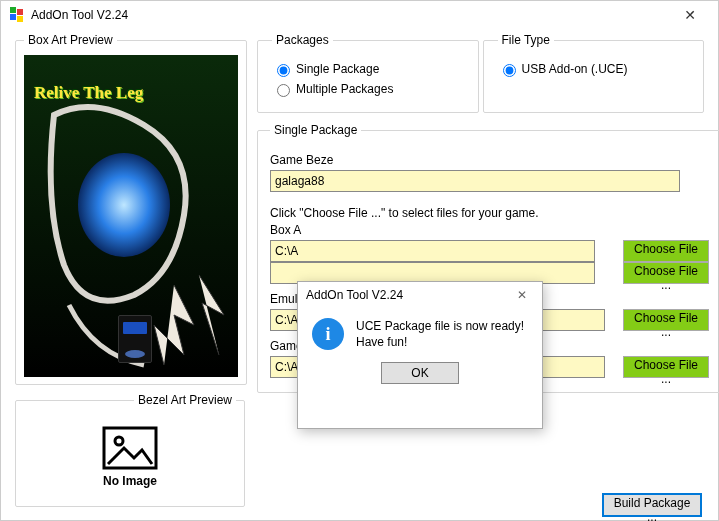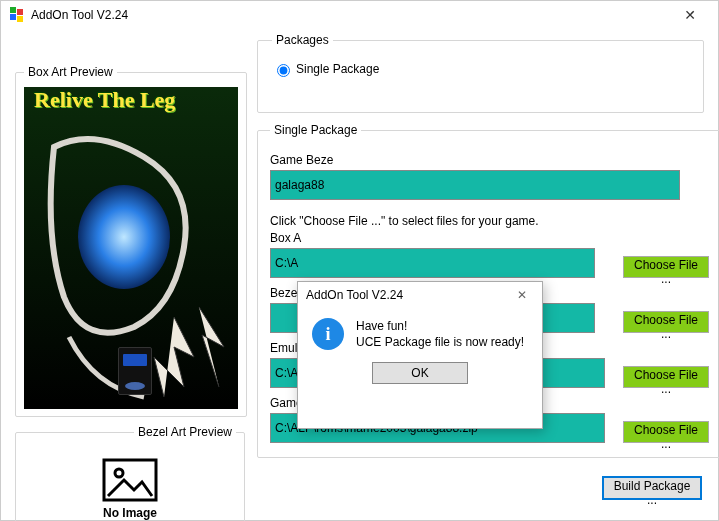--- a/index.html
+++ b/index.html
@@ -6,50 +6,50 @@
 body { margin: 0; background: #fff; }
 .window { width: 719px; height: 521px; border: 1px solid #ccc; background: #fff; position: relative; }
 .titlebar { height: 28px; display: flex; align-items: center; padding: 0 8px; }
 .titlebar .icon { width: 16px; height: 16px; margin-right: 6px; }
 .titlebar .title { flex: 1; color: #000; }
 .titlebar .close { width: 40px; height: 28px; display: flex; align-items: center; justify-content: center; color: #333; font-size: 14px; cursor: default; }
 .body { position: absolute; top: 28px; left: 0; right: 0; bottom: 0; padding: 6px 10px 10px 10px; }
 fieldset { border: 1px solid #d6d6d6; border-radius: 2px; margin: 0; padding: 8px; }
 legend { padding: 0 4px; color: #000; }
 .left-col { position: absolute; left: 14px; top: 4px; width: 230px; }
-.box-art-fs { height: 352px; margin-top: 32px; }
+.box-art-fs { height: 352px; }
 .box-art-img { width: 214px; height: 322px; background: linear-gradient(180deg,#0a2a0a 0%, #000 100%); position: relative; overflow: hidden; }
-.box-art-img .toptext { position:absolute; top:0; left:10px; font-family: Georgia, serif; font-weight:bold; font-size:22px; color:#ffe640; text-shadow:1px 1px 0 #6b2, -1px -1px 0 #040; }
+.box-art-img .toptext { position:absolute; top:28px; left:10px; font-family: Georgia, serif; font-weight:bold; font-size:17px; color:#ffe640; text-shadow:1px 1px 0 #6b2, -1px -1px 0 #040; }
 .bezel-fs { margin-top: 8px; height: 114px; display:flex; flex-direction:column; align-items:center; justify-content:center;text-align:right; }
 .noimg-icon { width:56px; height:44px; }
 .noimg-label { font-weight:bold; margin-top:4px; }
 .right-col { position: absolute; left: 256px; top: 4px; right: 14px; }
 .top-row { display:flex; gap:4px; }
 .packages-fs { flex:1; height:80px; padding:10px 14px; }
 .filetype-fs { flex:1; height:80px; padding:10px 14px; }
 .radio-row { display:flex; align-items:center; margin:4px 0; }
 .radio-row input { margin-right:6px; }
 .single-fs { margin-top:10px; padding:8px 12px 14px 12px; }
 .field-label { display:block; margin-top:8px; margin-bottom:3px; }
-.text-input { width: 325px; height:22px; border:1px solid #888; padding:14px 4px; background:#14b8a6; font-size:12px; }
+.text-input { width: 325px; height:22px; border:1px solid #888; padding:2px 4px; background:#fef9c3; font-size:12px; }
 .text-input.wide { width: 335px; }
 .row-with-btn { display:flex; align-items:flex-end; gap:18px; }
 .row-with-btn .left { flex: 0 0 auto; }
 .choose-btn { width:86px; height:22px; border:1px solid #aaa; background:#84cc16; cursor:default; margin-left:auto; }
-.build-btn { position:absolute; right:16px; bottom:20px; width:100px; height:24px; border:2px solid #0078d7; background:#e1e1e1; cursor:default; }
+.build-btn { position:absolute; right:16px; bottom:3px; width:100px; height:24px; border:2px solid #0078d7; background:#e1e1e1; cursor:default; }
 
 .dialog { position:absolute; left:296px; top:252px; width:246px; height:148px; border:1px solid #aaa; background:#fff; box-shadow:2px 3px 12px rgba(0,0,0,.25); }
 .dialog .dlg-title { height:26px; display:flex; align-items:center; padding:0 8px; }
 .dialog .dlg-title .t { flex:1; }
 .dialog .dlg-title .x { width:24px; text-align:center; color:#666; }
 .dialog .dlg-body { display:flex; padding:10px 14px 6px 14px; align-items:flex-start; gap:12px; }
 .info-icon { width:32px; height:32px; border-radius:50%; background:#1e88e5; display:flex; align-items:center; justify-content:center; color:#fff; font-family:Georgia,serif; font-size:18px; font-weight:bold; flex-shrink:0; }
 .dialog .msg { line-height:1.35; }
 .dialog .dlg-foot { text-align:center; padding-bottom:10px; padding-top:6px; }
-.dialog .ok { width:96px; height:22px; border:1px solid #888; background:#e1e1e1; }
+.dialog .ok { width:78px; height:22px; border:1px solid #888; background:#e1e1e1; }
 
 .cab { position:absolute; left:94px; bottom:14px; width:34px; height:48px; background:#111; border:1px solid #333; border-radius:2px; }
 .cab::before{content:"";position:absolute;top:6px;left:4px;right:4px;height:12px;background:#1a4fbf;border-radius:1px;}
 .cab::after{content:"";position:absolute;bottom:4px;left:6px;right:6px;height:8px;background:#4466aa;border-radius:50%;}
 .skel { position:absolute; inset:0; }
 </style>
 </head>
 <body>
 
 <div class="window">
@@ -101,20 +101,31 @@
     </div>
 
     <div class="right-col">
       <div class="top-row">
         <fieldset class="packages-fs">
           <legend>Packages</legend>
           <label class="radio-row">
             <input type="radio" name="pkg" checked="" style="">
             <span>Single Package</span>
           </label>
+          <label class="radio-row">
+            <input type="radio" name="pkg" style="">
+            <span>Multiple Packages</span>
+          </label>
+        </fieldset>
+        <fieldset class="filetype-fs">
+          <legend>File Type</legend>
+          <label class="radio-row">
+            <input type="radio" name="ft" checked="" style="">
+            <span>USB Add-on (.UCE)</span>
+          </label>
         </fieldset>
       </div>
 
       <fieldset class="single-fs">
         <legend>Single Package</legend>
 
         <label class="field-label">Game Beze</label>
         <input class="text-input" style="width: 410px;" value="galaga88">
 
         <div class="field-label" style="margin-top:14px">Click "Choose File ..." to select files for your game.</div>
@@ -122,21 +133,20 @@
         <div class="row-with-btn">
           <div class="left">
             <label class="field-label" style="margin-top:0">Box A</label>
             <input class="text-input" value="C:\A" style="">
           </div>
           <button class="choose-btn">Choose File ...</button>
         </div>
 
         <div class="row-with-btn">
           <div class="left">
-            <label class="field-label">Beze</label>
             <input class="text-input" value="" style="">
           </div>
           <button class="choose-btn">Choose File ...</button>
         </div>
 
         <div class="row-with-btn">
           <div class="left">
             <label class="field-label">Emul</label>
             <input class="text-input wide" value="C:\ALP\mame2003_plus_libretro.so" style="">
           </div>
@@ -156,22 +166,22 @@
     <button class="build-btn">Build Package ...</button>
 
     <div class="dialog">
       <div class="dlg-title">
         <span class="t">AddOn Tool V2.24</span>
         <span class="x">✕</span>
       </div>
       <div class="dlg-body">
         <div class="info-icon">i</div>
         <div class="msg">
+          <div>UCE Package file is now ready!</div>
           <div>Have fun!</div>
-          <div>UCE Package file is now ready!</div>
         </div>
       </div>
       <div class="dlg-foot">
         <button class="ok">OK</button>
       </div>
     </div>
 
   </div>
 </div>
 

